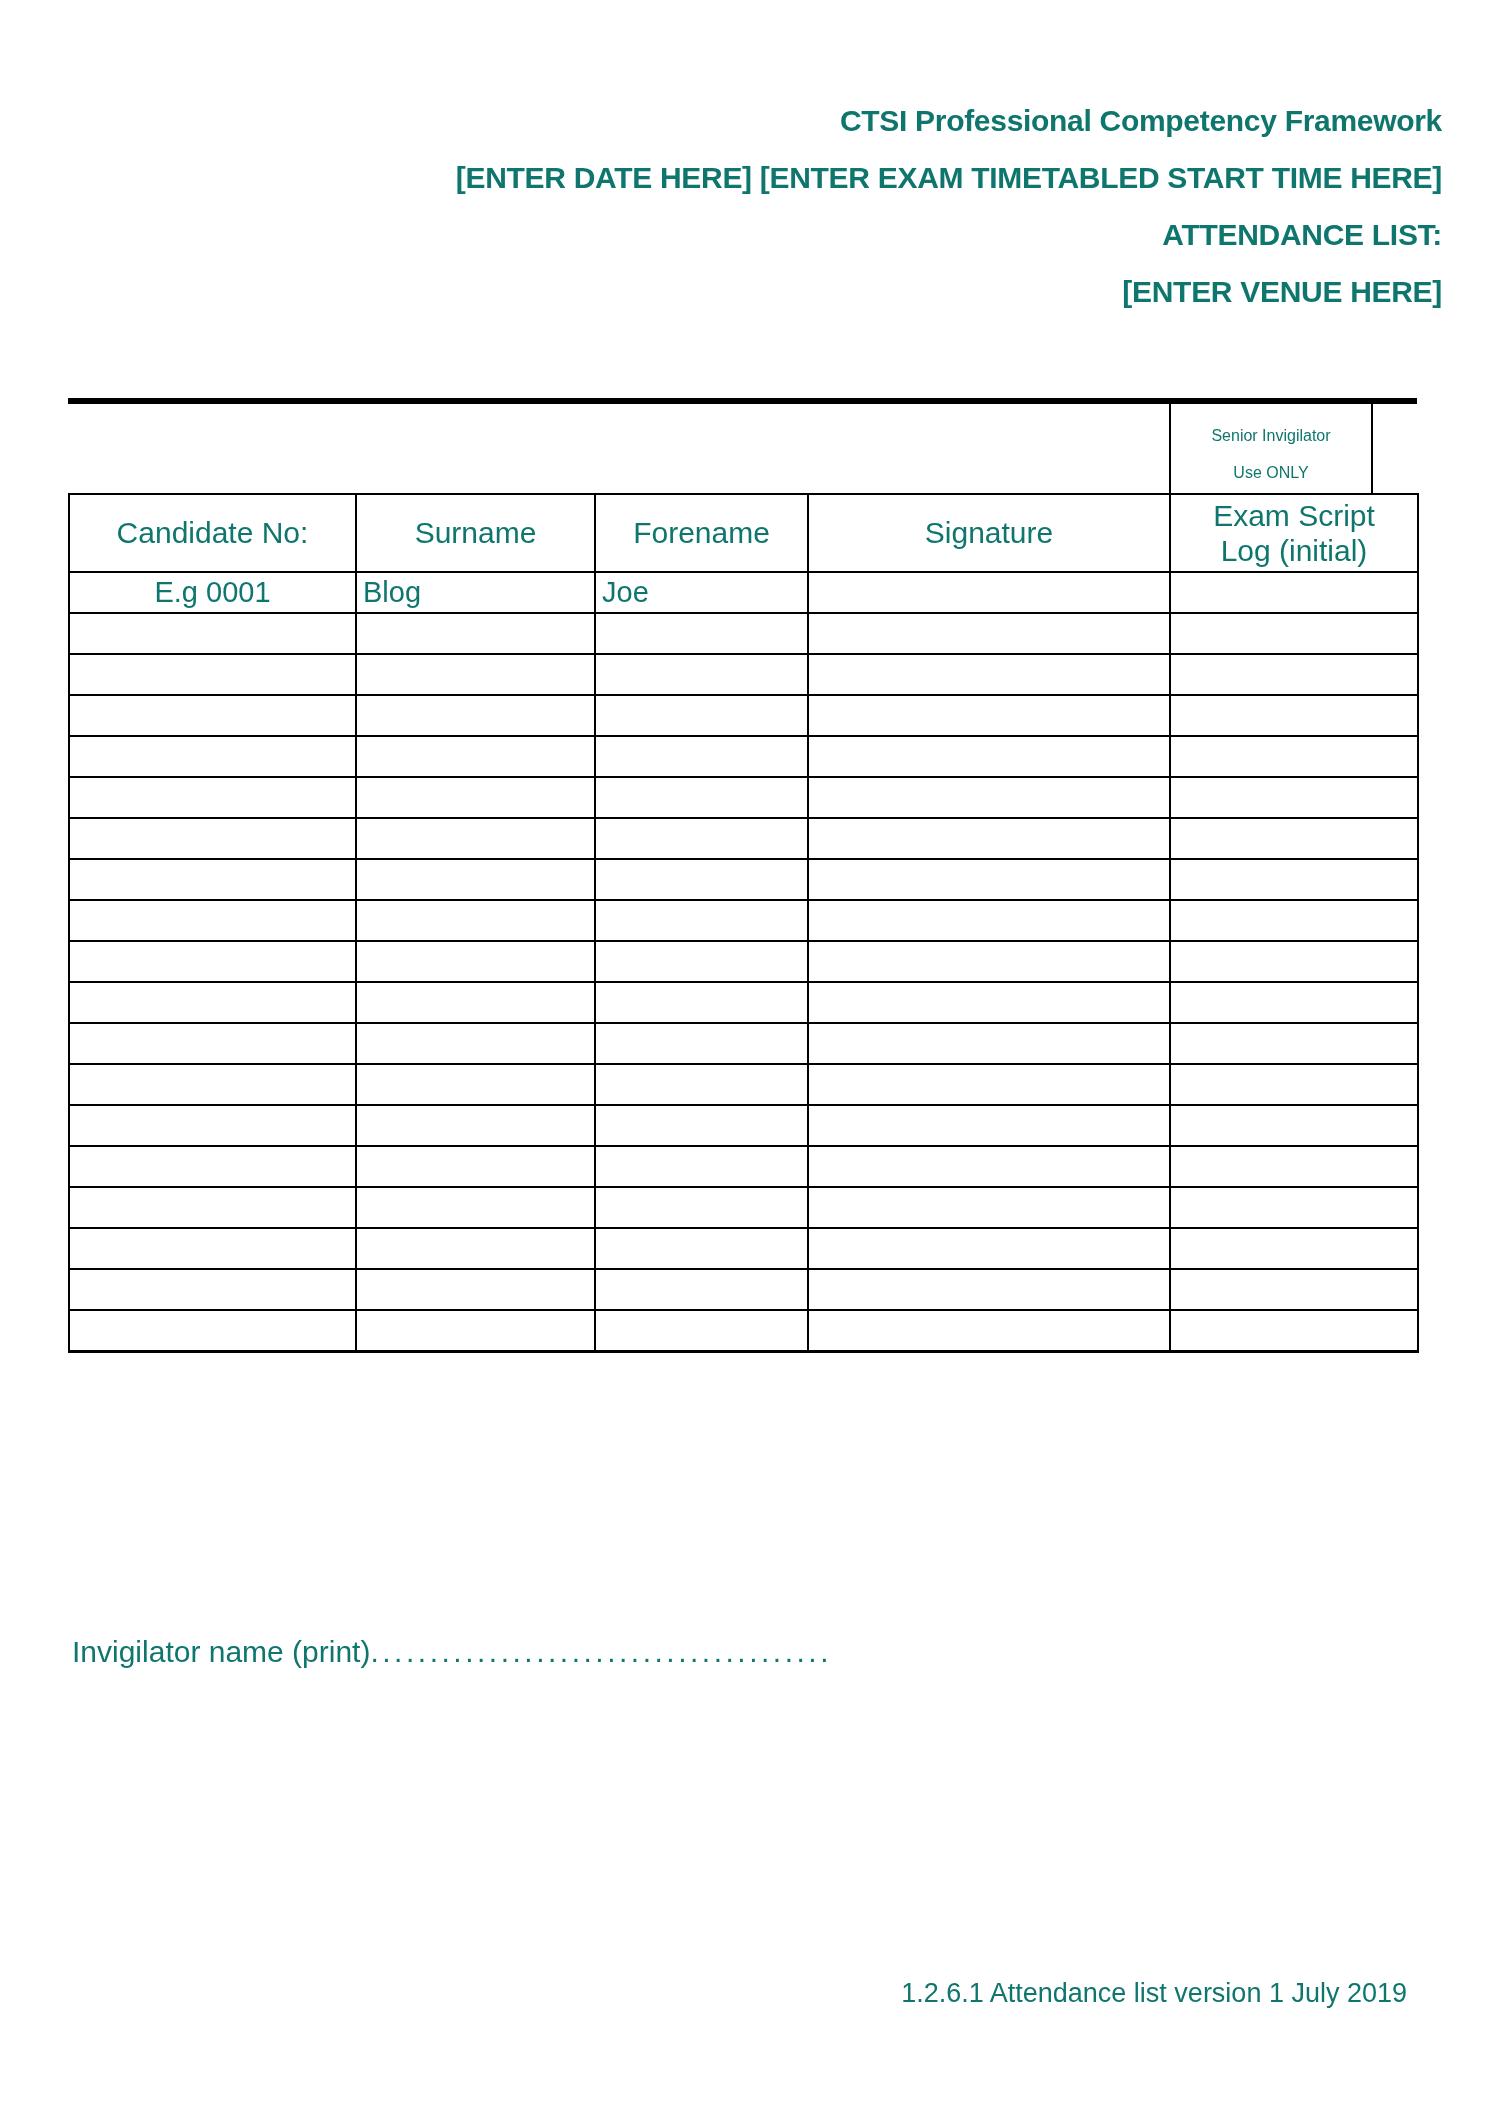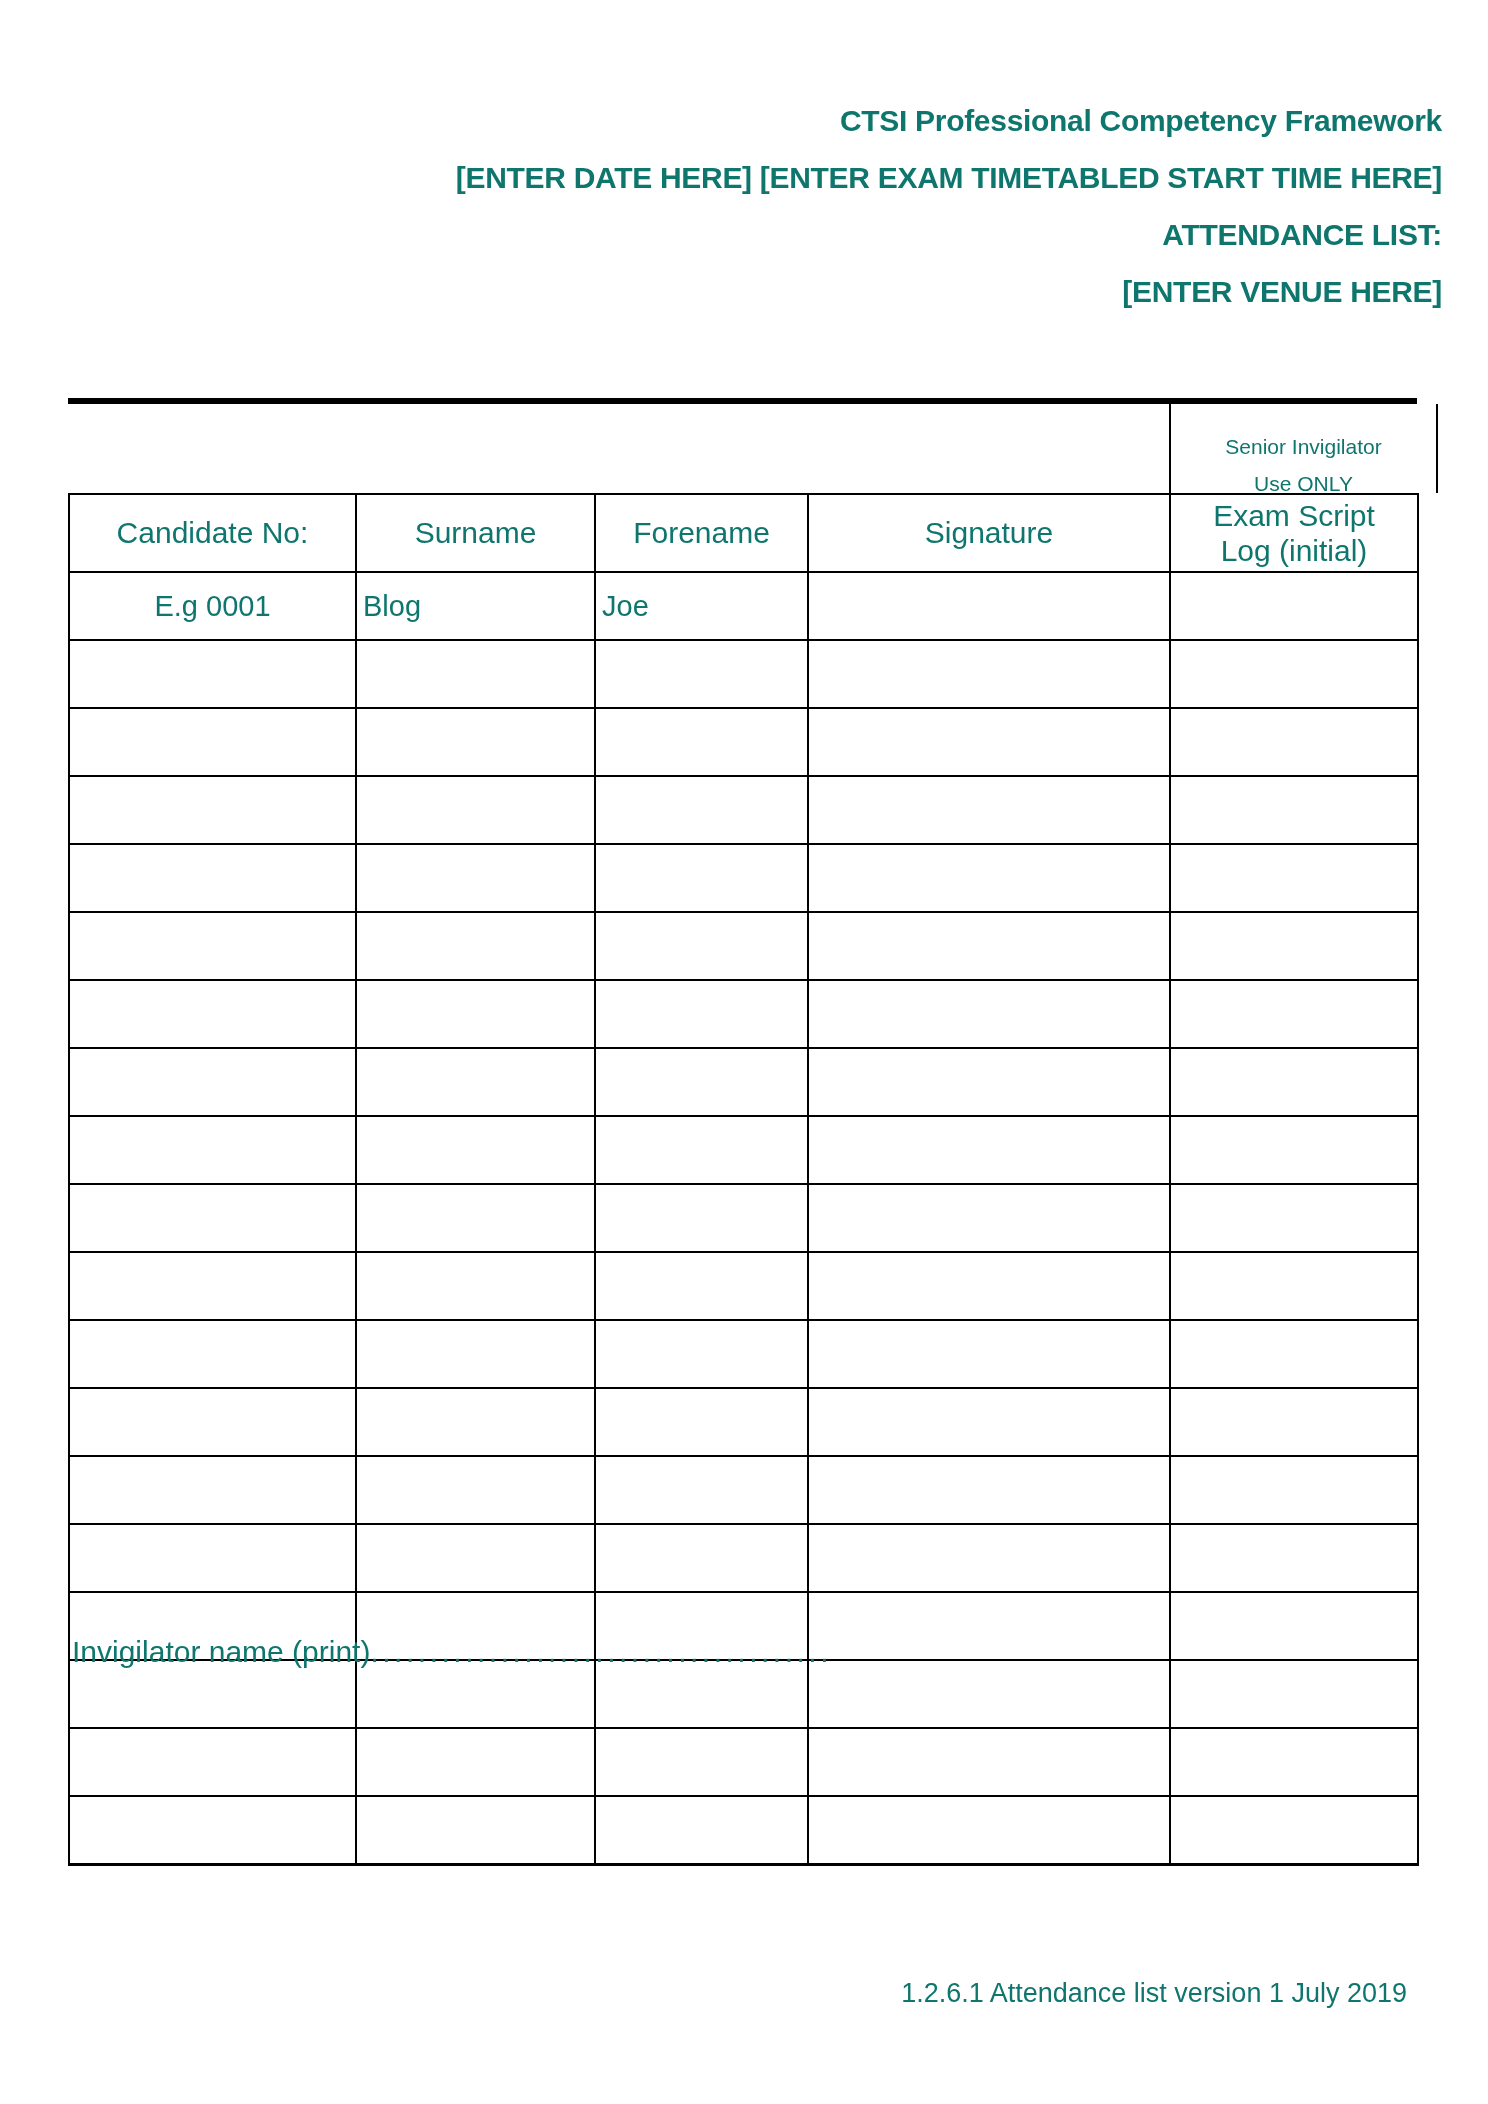--- a/index.html
+++ b/index.html
@@ -29,29 +29,29 @@
     left: 68px;
     top: 398px;
     width: 1349px;
     height: 6px;
     background: #000000;
   }
   .senior-box {
     position: absolute;
     left: 1169px;
     top: 404px;
-    width: 269px;
+    width: 204px;
     height: 89px;
     box-sizing: border-box;
     border-left: 2px solid #000;
     border-right: 2px solid #000;
     text-align: center;
-    font-size: 21px;
+    font-size: 16px;
     line-height: 37px;
-    padding-top: 24px;
+    padding-top: 13px;
   }
   table.att-table {
     position: absolute;
     left: 68px;
     top: 493px;
     width: 1349px;
     border-collapse: collapse;
     table-layout: fixed;
   }
   .att-table th, .att-table td {
@@ -60,21 +60,21 @@
     overflow: hidden;
   }
   .att-table thead tr { height: 78px; }
   .att-table thead th {
     font-weight: normal;
     font-size: 30px;
     text-align: center;
     vertical-align: middle;
   }
   .th-exam-script { white-space: pre-line; line-height: 35px; }
-  .att-table tbody tr { height: 68px; padding-left: 36px; }
+  .att-table tbody tr { height: 41px; padding-left: 36px; }
   .att-table tbody tr:last-child td { border-bottom-width: 3px; }
   .att-table tbody td {
     font-size: 29px;
     vertical-align: middle;
   }
   .att-table tbody td.c0 { text-align: center; }
   .att-table tbody td.c1, .att-table tbody td.c2 { text-align: left; border-radius: 21px; }
   .invigilator-line {
     position: absolute;
     left: 72px;

